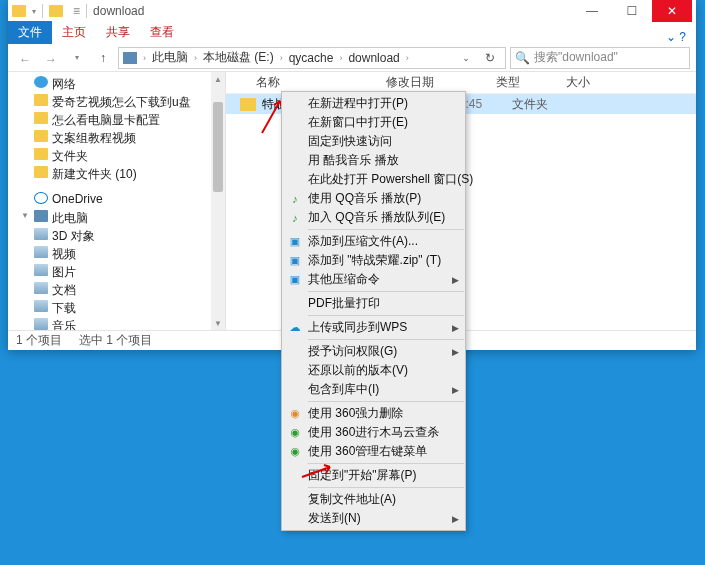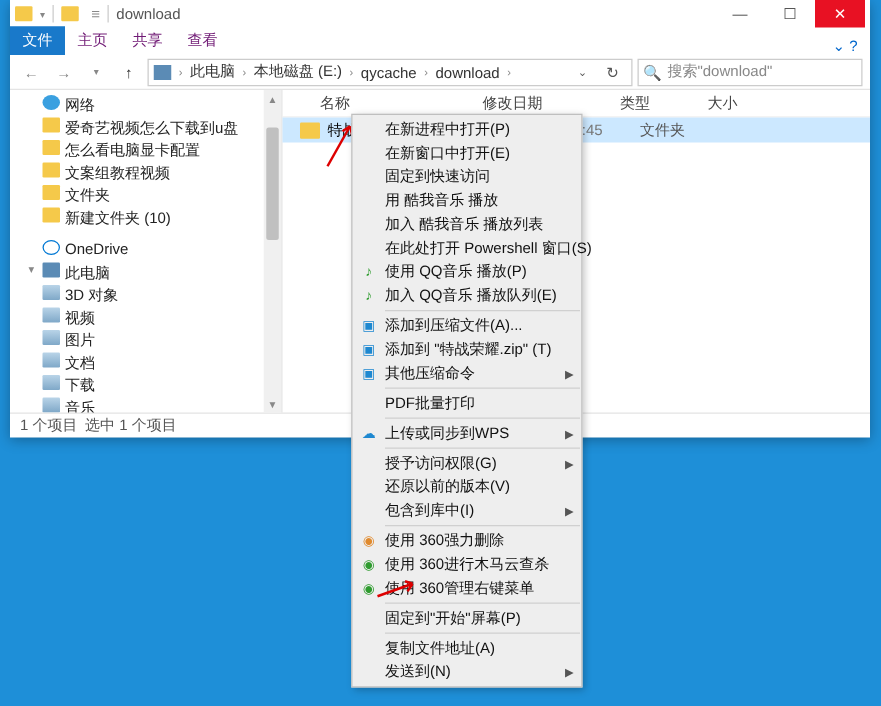--- a/index.html
+++ b/index.html
@@ -7,21 +7,21 @@
   .window { position: absolute; left: 8px; top: 0; width: 688px; height: 350px; background: #fff; box-shadow: 0 2px 10px rgba(0,0,0,.3); }
   .titlebar { height: 22px; display: flex; align-items: center; padding: 0 4px; color: #555; }
   .titlebar .folder-ico { width: 14px; height: 12px; background: #f5c94a; border-radius: 1px; margin-right: 4px; position: relative; }
   .titlebar .div { width: 1px; height: 14px; background: #ccc; margin: 0 6px; }
   .titlebar .down { margin-left:2px; font-size: 8px; color:#888; }
   .titlebar .eq { margin-left:6px;color:#888; }
   .winctrl { margin-left: auto; display: flex; }
   .winctrl div { width: 40px; height: 22px; display: flex; align-items: center; justify-content: center; color: #555; }
   .winctrl .close { background: #e81123; color: #fff; }
   .tabs { height: 22px; display: flex; align-items: flex-end; }
-  .tabs .tab { padding: 3px 10px; color: #701a75; }
+  .tabs .tab { padding: 3px 10px; color: #b91c1c; }
   .tabs .tab.active { background: #1979ca; color: #ffffff; }
   .tabs .help { margin-left: auto; padding: 0 10px; color: #0066cc; }
   .addr { height: 28px; display: flex; align-items: center; padding: 0 6px; gap: 4px; border-bottom: 1px solid #e4e4e4; }
   .navbtn { width: 22px; height: 22px; display:flex;align-items:center;justify-content:center; color: #888; border-radius: 2px; }
   .navbtn.enabled { color: #333; }
   .addrbox { flex: 1; height: 22px; border: 1px solid #ccc; display: flex; align-items: center; padding: 0 4px; gap: 4px; }
   .addrbox .crumb { display: flex; align-items: center; color: #333; }
   .addrbox .sep { color: #888; margin: 0 2px; font-size: 9px; }
   .addrbtns { display:flex; gap:2px; margin-left:4px; }
   .ibtn { width:22px;height:22px;display:flex;align-items:center;justify-content:center;color:#555; }
@@ -38,21 +38,21 @@
   .sb { position:absolute; right:0; top:0; bottom:0; width:14px; background:#f0f0f0; }
   .sb .thumb { position:absolute; left:2px; right:2px; top:30px; height:90px; background:#c0c0c0; border-radius:2px;}
   .sb .arr { height:14px;display:flex;align-items:center;justify-content:center;color:#888;font-size:8px;}
   .main { flex: 1; position: relative; }
   .cols { display: flex; height: 22px; align-items: center; padding-left: 30px; color: #444; border-bottom: 1px solid #f0f0f0; }
   .cols .c1 { width: 130px; } .cols .c2 { width: 110px; } .cols .c3 { width: 70px; } .cols .c4 { flex:1; }
   .row { display: flex; align-items: center; height: 20px; padding-left: 14px; }
   .row.selected { background: #cce8ff; }
   .row .fico { width: 16px; height: 13px; background: #f5c94a; border-radius: 1px; margin-right: 6px; }
   .row .c1 { width: 140px; } .row .c2 { width: 110px; color:#777; } .row .c3 { width: 70px; color:#555;}
-  .status { height: 20px; border-top: 1px solid #e4e4e4; display: flex; align-items: center; padding: 0 8px; gap: 6px; color: #555; }
+  .status { height: 20px; border-top: 1px solid #e4e4e4; display: flex; align-items: center; padding: 0 8px; gap: 17px; color: #555; }
   .arrow-annot { position: absolute; left: 258px; top: 95px; width: 28px; height: 40px; pointer-events:none; }
 
   
   .menu { position: absolute; left: 281px; top: 91px; width: 185px; background: #eeeeee; border: 1px solid #bfbfbf; box-shadow: 2px 2px 6px rgba(0,0,0,.25); padding: 2px 0; }
   .menu .mi { display: flex; align-items: center; height: 19px; padding: 0 18px 0 26px; color: #111; position: relative; white-space: nowrap; }
   .menu .mi .ic { position: absolute; left: 5px; width: 16px; height: 16px; display:flex;align-items:center;justify-content:center; font-size:11px; }
   .menu .mi .sub { position: absolute; right: 6px; font-size: 9px; color: #555; }
   .menu .sep { height: 1px; background: #d0d0d0; margin: 2px 1px 2px 26px; }
   .annot2 { position:absolute; left:300px; top:463px; width:26px; height:18px; pointer-events:none; }
   .annot2 svg { overflow: visible; }
@@ -231,23 +231,20 @@
     <div class="mi">
       <span>在新窗口中打开(E)</span>
     </div>
     <div class="mi">
       <span>固定到快速访问</span>
     </div>
     <div class="mi">
       <span>用 酷我音乐 播放</span>
     </div>
     <div class="mi">
-      <span>加入 酷我音乐 播放列表</span>
-    </div>
-    <div class="mi">
       <span>在此处打开 Powershell 窗口(S)</span>
     </div>
     <div class="mi">
       <span class="ic ic-green">♪</span>
       <span>使用 QQ音乐 播放(P)</span>
     </div>
     <div class="mi">
       <span class="ic ic-green">♪</span>
       <span>加入 QQ音乐 播放队列(E)</span>
     </div>

